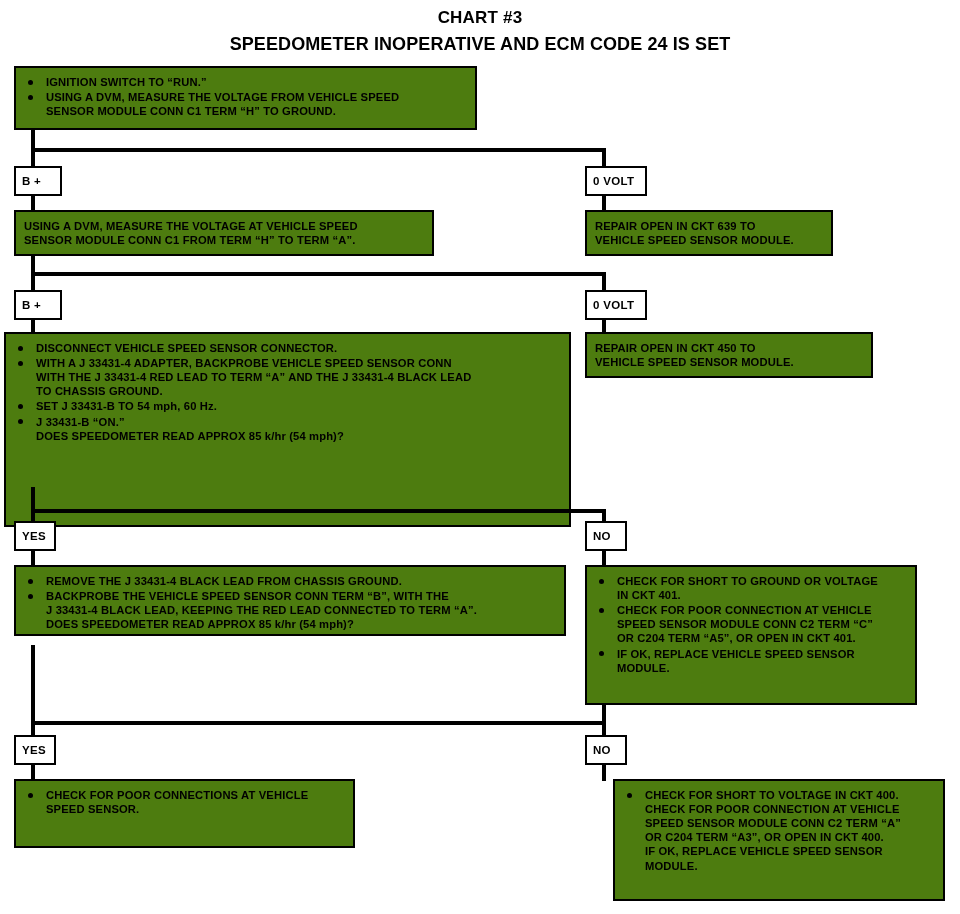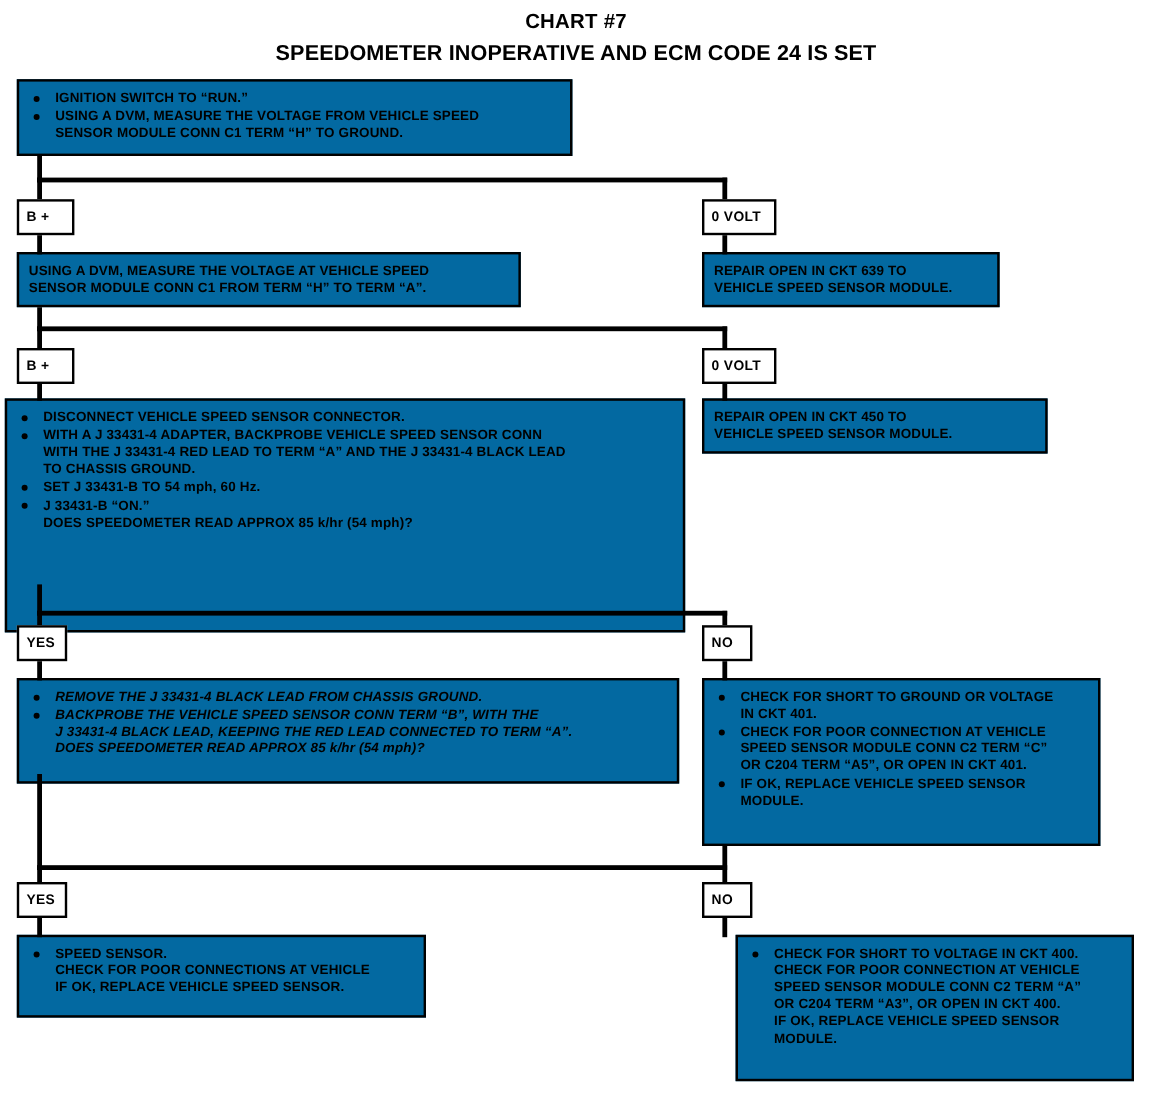--- a/index.html
+++ b/index.html
@@ -36,21 +36,21 @@
     font-weight: bold;
     letter-spacing: 0.1px;
     color: #000;
     display: block;
     margin-top: 6px;
   }
   .node {
     position: absolute;
     box-sizing: border-box;
     border: 2.5px solid #000;
-    background: #0369a1;
+    background: #4d7c0f;
     color: #000;
     font-weight: bold;
     line-height: 1.26;
   }
   .node-body {
     font-size: 11.2px;
     padding: 7px 8px 7px 8px;
     letter-spacing: 0.15px;
   }
   .tag {
@@ -94,21 +94,21 @@
   .plain-text {
     display: block;
   }
 </style>
 </head>
 <body>
 
 <div id="chart-root">
 
   <div class="title-block">
-    <span class="title-main">CHART #7</span>
+    <span class="title-main">CHART #3</span>
     <span class="title-sub">SPEEDOMETER INOPERATIVE AND ECM CODE 24 IS SET</span>
   </div>
 
   <div class="node node-body" style="left:14px; top:66px; width:463px; height:64px;">
     <ul class="bullets">
       <li>
         <span class="bullet-dot"></span>
         <span class="plain-text">IGNITION SWITCH TO “RUN.”</span>
       </li>
       <li>
@@ -196,21 +196,21 @@
   <div class="tag" style="left:14px; top:521px; width:42px; height:30px;">
     <span>YES</span>
   </div>
   <div class="tag" style="left:585px; top:521px; width:42px; height:30px;">
     <span>NO</span>
   </div>
 
   <div class="line-v" style="left:31px; top:549px; width:4px; height:18px;"></div>
   <div class="line-v" style="left:602px; top:549px; width:4px; height:18px;"></div>
 
-  <div class="node node-body" style="left:14px; top:565px; width:552px; height:88px;font-style:italic;">
+  <div class="node node-body" style="left:14px; top:565px; width:552px; height:71px;">
     <ul class="bullets">
       <li>
         <span class="bullet-dot"></span>
         <span class="plain-text">REMOVE THE J 33431-4 BLACK LEAD FROM CHASSIS GROUND.</span>
       </li>
       <li>
         <span class="bullet-dot"></span>
         <span class="plain-text">BACKPROBE THE VEHICLE SPEED SENSOR CONN TERM “B”, WITH THE</span>
         <span class="plain-text">J 33431-4 BLACK LEAD, KEEPING THE RED LEAD CONNECTED TO TERM “A”.</span>
         <span class="plain-text">DOES SPEEDOMETER READ APPROX 85 k/hr (54 mph)?</span>
@@ -251,23 +251,22 @@
     <span>NO</span>
   </div>
 
   <div class="line-v" style="left:31px; top:763px; width:4px; height:18px;"></div>
   <div class="line-v" style="left:602px; top:763px; width:4px; height:18px;"></div>
 
   <div class="node node-body" style="left:14px; top:779px; width:341px; height:69px;">
     <ul class="bullets">
       <li>
         <span class="bullet-dot"></span>
+        <span class="plain-text">CHECK FOR POOR CONNECTIONS AT VEHICLE</span>
         <span class="plain-text">SPEED SENSOR.</span>
-        <span class="plain-text">CHECK FOR POOR CONNECTIONS AT VEHICLE</span>
-        <span class="plain-text">IF OK, REPLACE VEHICLE SPEED SENSOR.</span>
       </li>
     </ul>
   </div>
 
   <div class="node node-body" style="left:585px; top:779px; width:332px; height:122px;margin-left:28px;">
     <ul class="bullets">
       <li>
         <span class="bullet-dot"></span>
         <span class="plain-text">CHECK FOR SHORT TO VOLTAGE IN CKT 400.</span>
         <span class="plain-text">CHECK FOR POOR CONNECTION AT VEHICLE</span>

